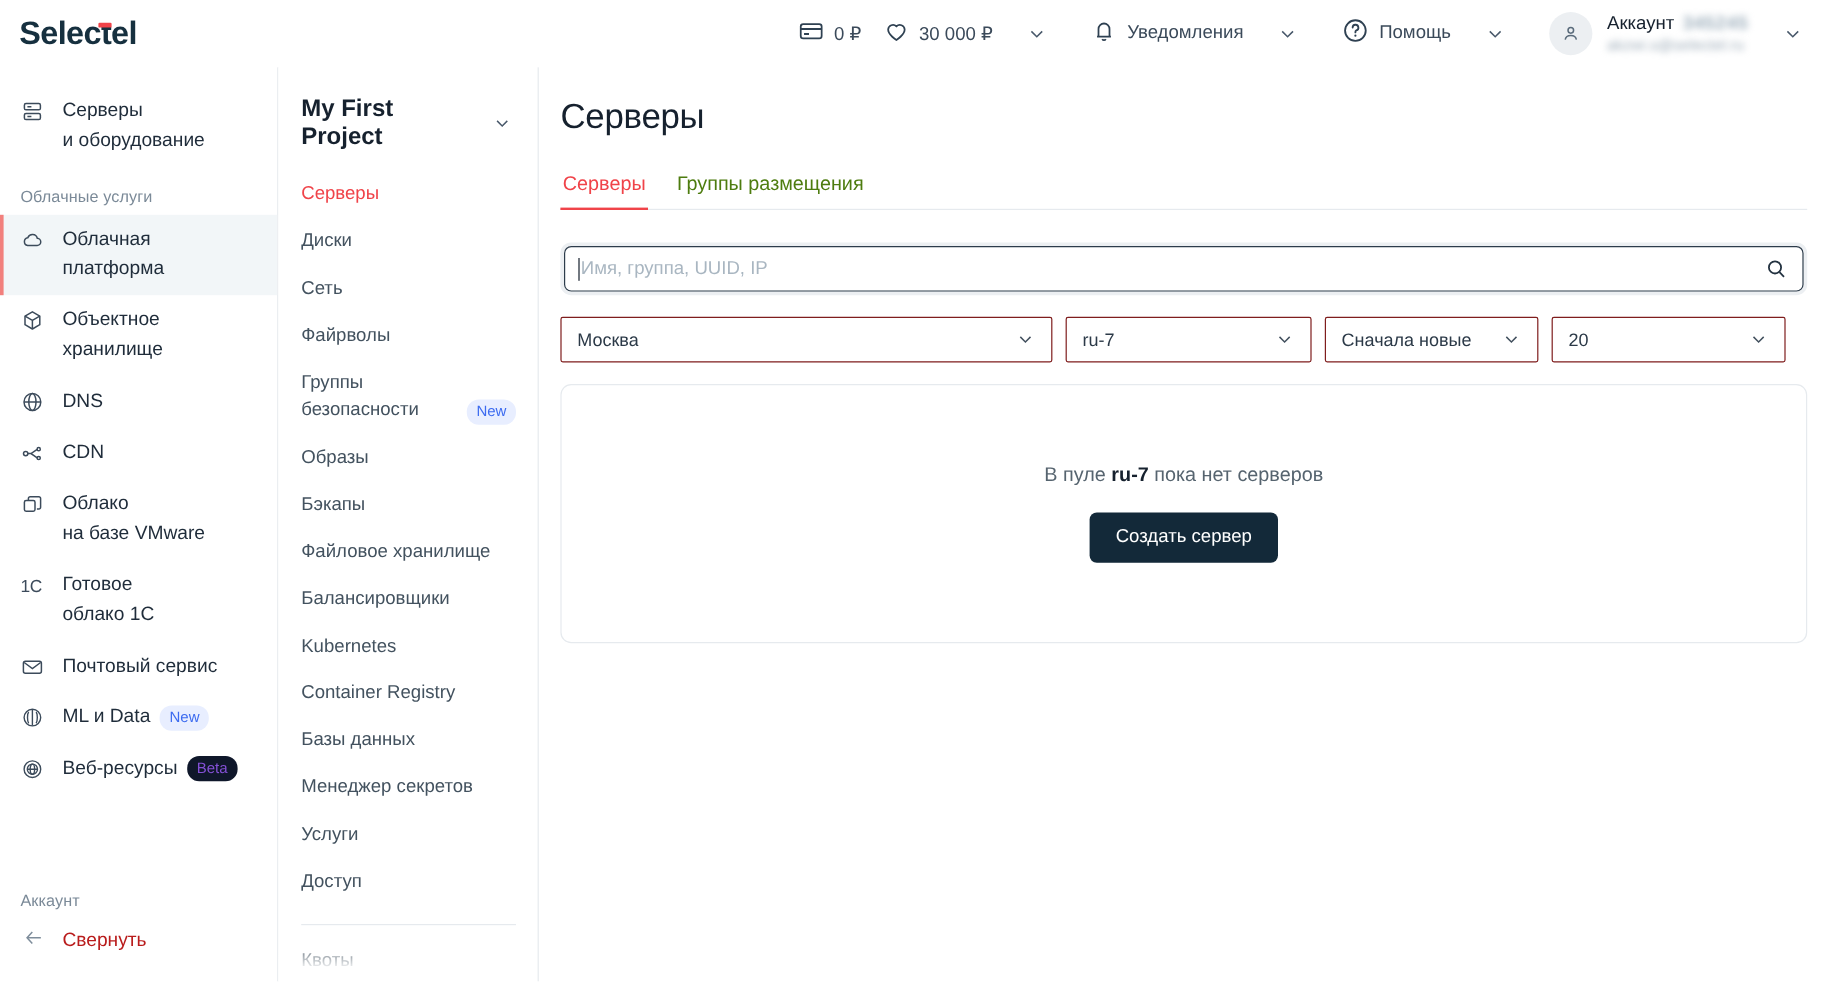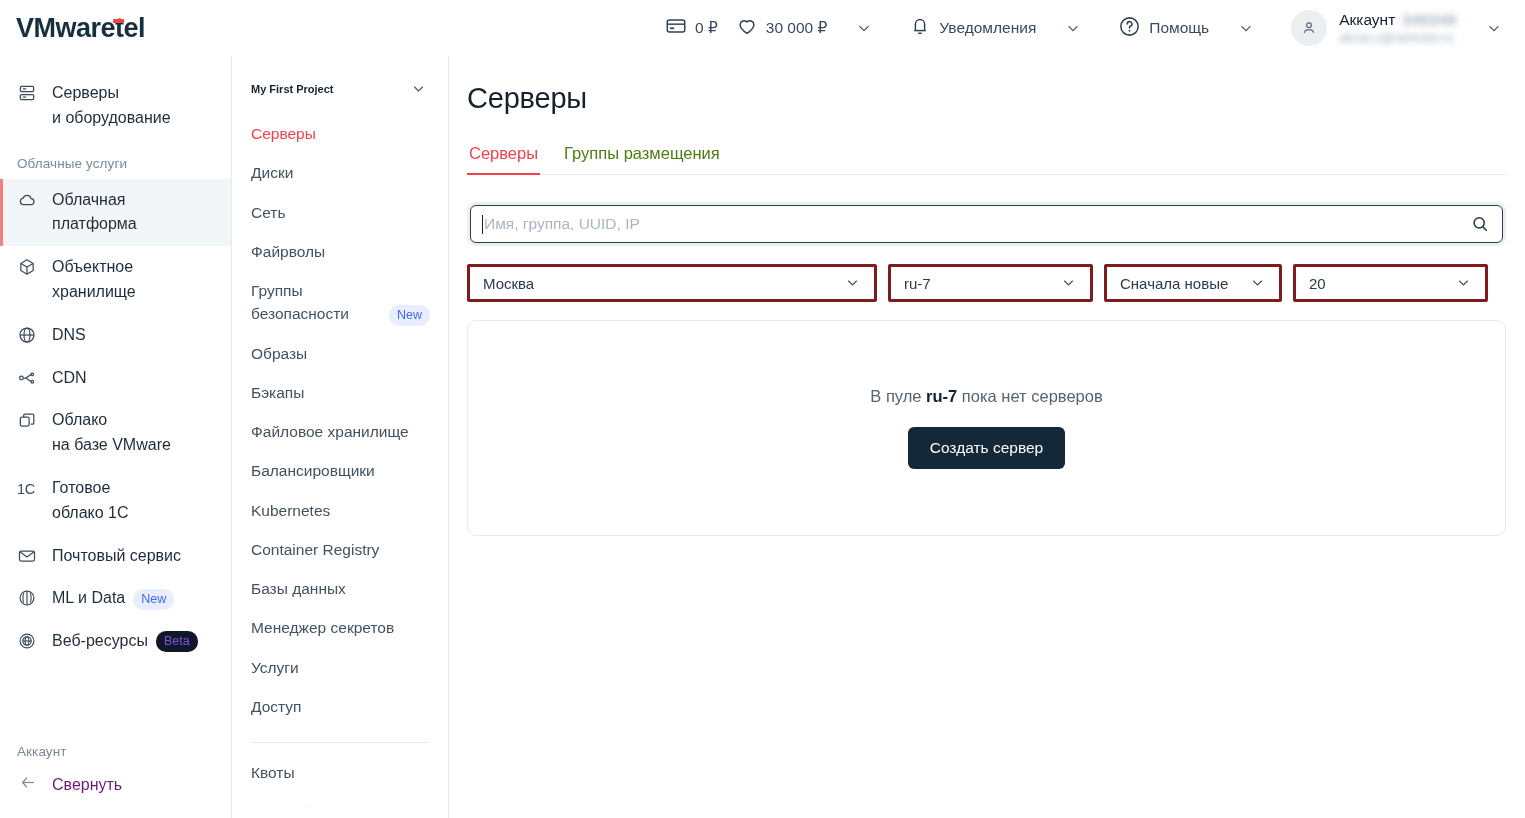--- a/index.html
+++ b/index.html
@@ -83,35 +83,35 @@
   .nav-1c { font-size: 14.5px; font-weight: 500; letter-spacing: -0.3px; color: #3c4b5b; margin-top: 3px; }
   .badge {
     display: inline-block; font-size: 12.5px; padding: 2px 8px; border-radius: 10px;
     vertical-align: middle; margin-left: 8px; line-height: 1.35;
   }
   .badge.new { background: #e8eeff; color: #3c6bf0; }
   .badge.beta { background: #0f172a; color: #8450d6; text-align: center; }
   .nav-bottom { margin-top: auto; padding-bottom: 8px; }
   .collapse-row {
     display: flex; align-items: center; gap: 14px; padding: 6px 14px 14px 19px;
-    color: #701a75; font-size: 16px;
+    color: #b91c1c; font-size: 16px;
   }
 
   
   .projnav {
     width: 217px; min-width: 217px;
     border-right: 1px solid #e6eaee;
     background: #fff;
     padding-top: 18px;
     overflow: hidden;
     position: relative;
   }
   .proj-header {
     display: flex; align-items: center; justify-content: space-between;
-    padding: 6px 20px 6px 19px; font-size: 11px; font-weight: 700; color: #16212e; gap: 43px;
+    padding: 6px 20px 6px 19px; font-size: 20px; font-weight: 700; color: #16212e; gap: 43px;
   }
   .proj-list { padding-top: 10px; }
   .proj-item {
     display: flex; align-items: flex-end; justify-content: space-between;
     padding: 8px 18px 8px 19px; font-size: 15.5px; color: #43525f; line-height: 1.5;
   }
   .proj-item .ptxt { white-space: pre-line; }
   .proj-item.active { color: #f04349; }
   .proj-divider { height: 1px; background: #e6eaee; margin: 16px 18px 10px 19px; }
   .proj-fade {
@@ -142,21 +142,21 @@
   .caret {
     width: 1px; height: 19px; background: #16212e; margin-right: 1px;
     animation: blink 1.06s step-end infinite;
   }
   @keyframes blink { 0%,49%{opacity:1} 50%,100%{opacity:0.15} }
   .search-ph { font-size: 15.5px; color: #a9b6c1; flex: 1; }
   .search-icon { color: #233240; display: flex; align-items: center; }
 
   .filters { display: flex; gap: 11px; margin-top: 18px; }
   .select {
-    height: 38px; border: 3px solid #7f1d1d; border-radius: 2px; background: #fff;
+    height: 38px; border: 1px solid #7f1d1d; border-radius: 2px; background: #fff;
     display: flex; align-items: center; justify-content: space-between;
     padding: 0 12px 0 13px; font-size: 15px; color: #2c3a48;
   }
   .select .sv { white-space: nowrap; overflow: hidden; text-overflow: ellipsis; }
   .select .chev { color: #42505e; margin-left: 10px; }
   .sel-1 { width: 410px; }
   .sel-2 { width: 205px; }
   .sel-3 { width: 178px; }
   .sel-4 { width: 195px; }
 
@@ -173,21 +173,21 @@
     font-family: inherit;
   }
 </style>
 </head>
 <body>
 
 <div class="app">
 
   <div class="topbar">
     <div class="logo">
-      <span>VMware</span>
+      <span>Selec</span>
         <span class="tee">t</span>
         <span>el</span>
     </div>
 
     <div class="topbar-spacer"></div>
 
     <div class="top-group">
       <div class="top-item">
         <span class="ico">
           <svg width="22" height="22" viewBox="0 0 24 24" fill="none" stroke="#2f4152" stroke-width="1.6">

